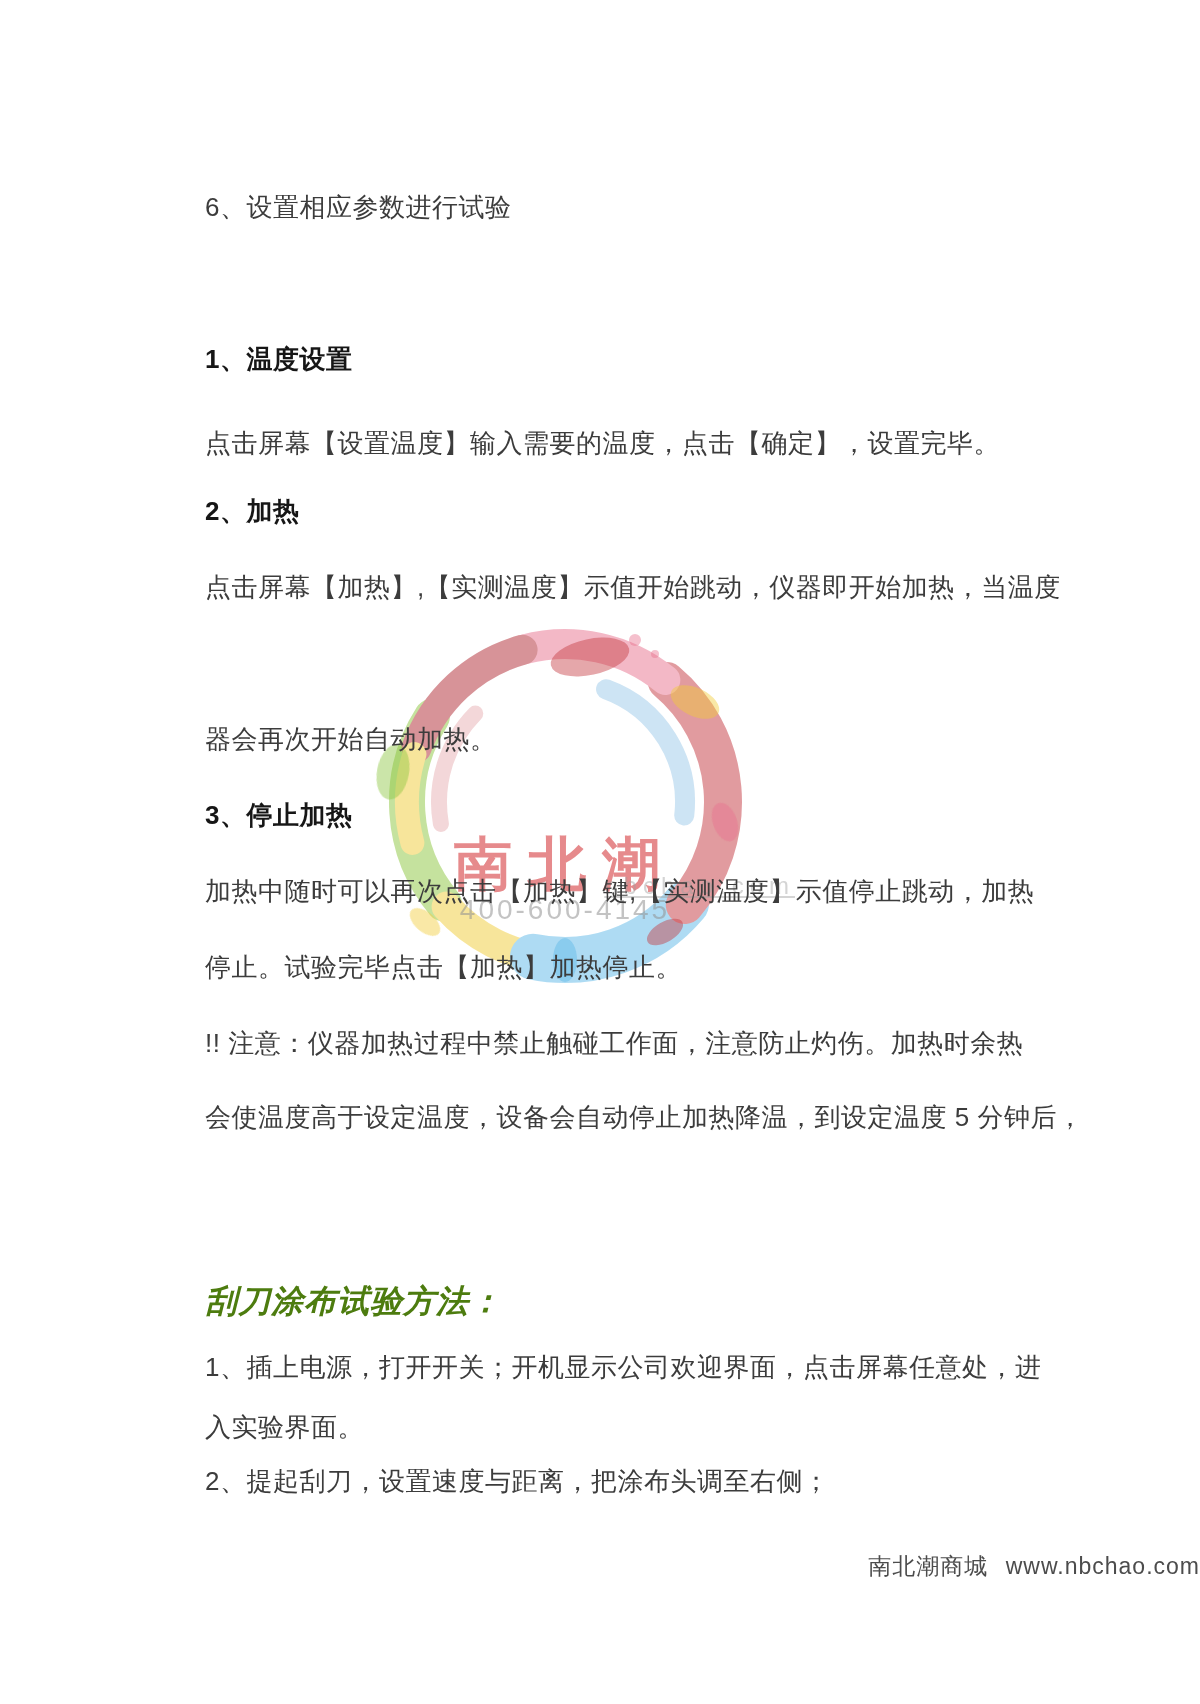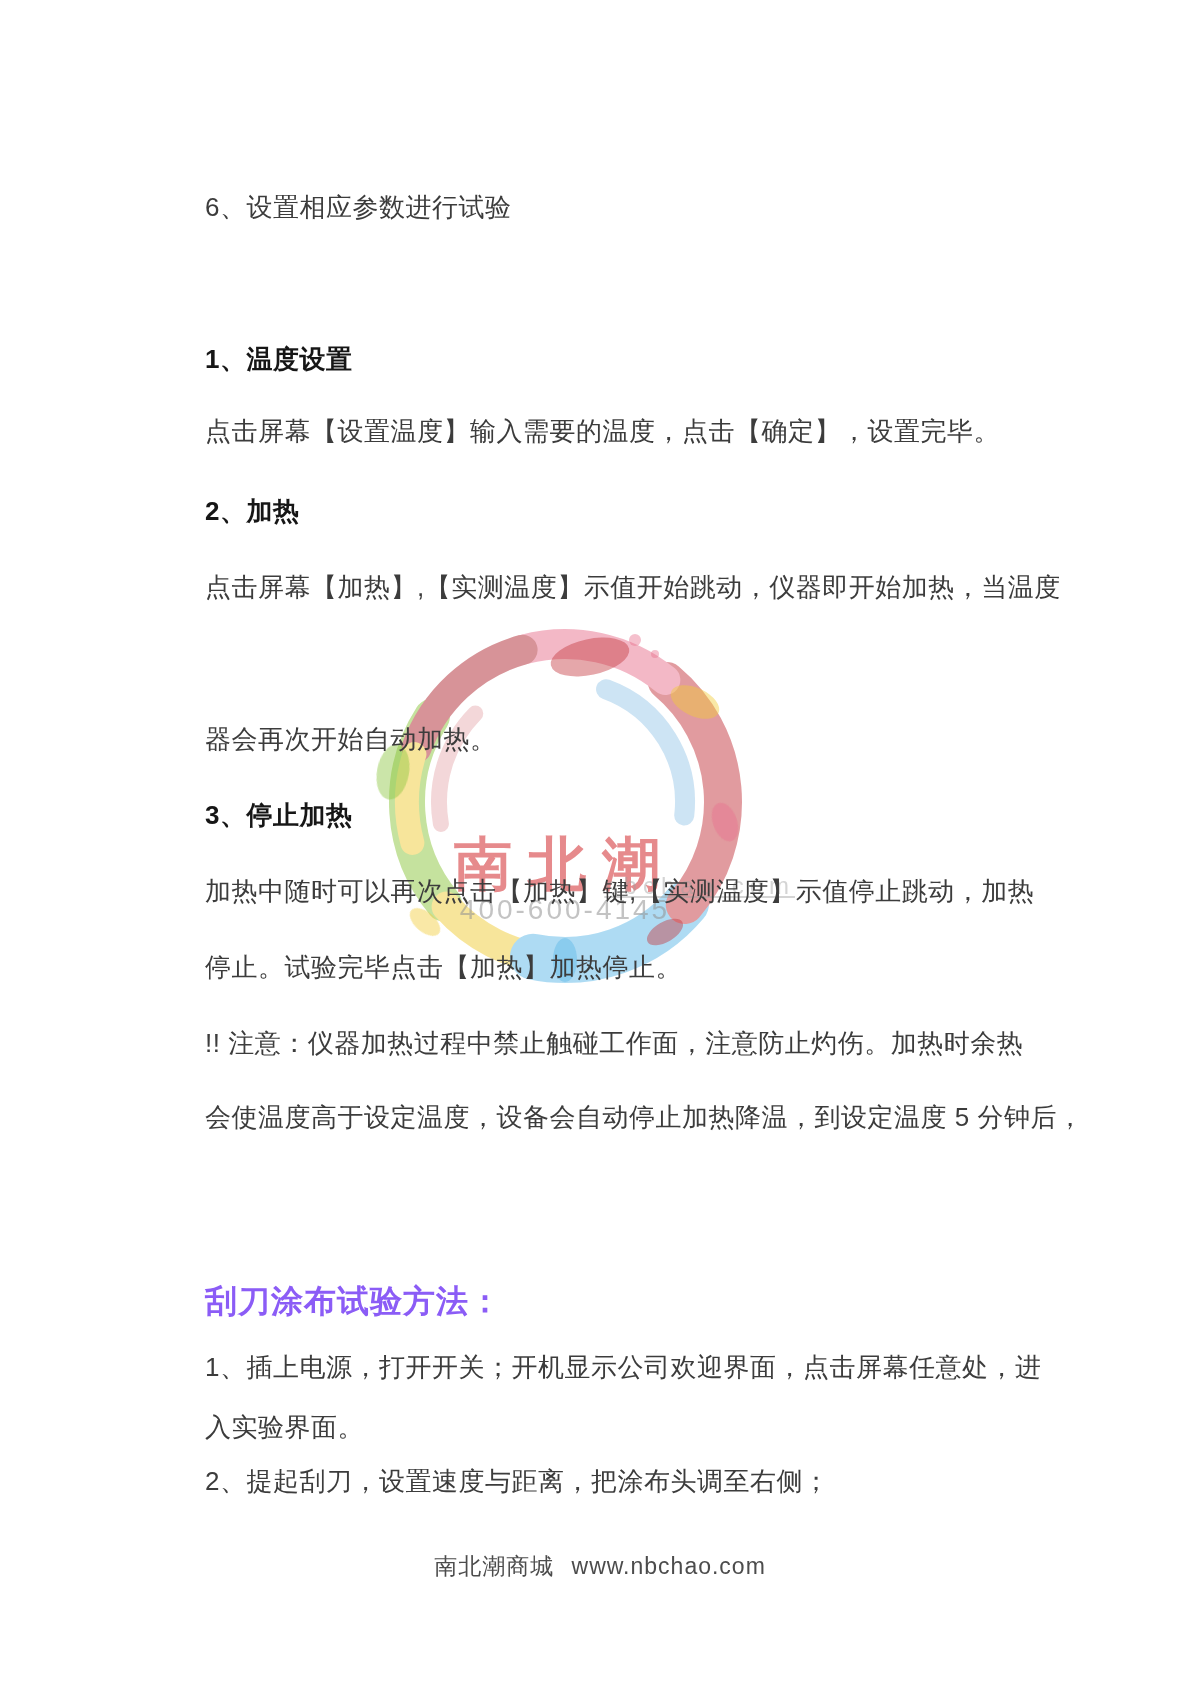--- a/index.html
+++ b/index.html
@@ -7,24 +7,24 @@
     position:relative; width:1200px; height:1704px; background:#ffffff;
     overflow:hidden;
     font-family:"Liberation Sans","DejaVu Sans",sans-serif;
   }
   .line {
     position:absolute; left:205px; z-index:2;
     font-size:26px; color:#3c3c3c; letter-spacing:0.5px;
     white-space:pre; line-height:1.2;
   }
   .h { font-weight:bold; color:#161616; }
-  .h-lg { font-weight:bold; color:#8b5cf6; font-size:32px; letter-spacing:1px; }
+  .h-lg { font-weight:bold; color:#4d7c0f; font-size:32px; letter-spacing:1px;font-style:italic; }
   .footer {
     position:absolute; top:1551px; left:0; width:100%; z-index:2;
-    text-align:center; font-size:23px; color:#4c4c4c;
+    text-align:right; font-size:23px; color:#4c4c4c;
     letter-spacing:1px; word-spacing:10px; white-space:pre;
   }
   
   .watermark { position:absolute; left:335px; top:622px; width:460px; height:380px; z-index:1; }
   .watermark svg { position:absolute; left:0; top:0; }
   .wm-brand {
     position:absolute; top:204px; left:0; width:460px; text-align:center;
     font-family:"Liberation Serif","DejaVu Serif",serif;
     font-size:58px; font-weight:bold; color:rgba(214,60,64,0.60);
     letter-spacing:16px; white-space:pre;
@@ -71,21 +71,21 @@
         <ellipse cx="330" cy="310" rx="20" ry="10" fill="#c43a42" transform="rotate(-30 330 310)"></ellipse>
       </g>
     </svg>
     <div class="wm-brand">南北潮</div>
     <div class="wm-domain">nbchao.com</div>
     <div class="wm-phone">400-600-4145</div>
   </div>
 
   <div class="line" style="top:192px">6、设置相应参数进行试验</div>
   <div class="line h" style="top:344px">1、温度设置</div>
-  <div class="line" style="top:416px">点击屏幕【设置温度】输入需要的温度，点击【确定】，设置完毕。</div>
+  <div class="line" style="top:428px">点击屏幕【设置温度】输入需要的温度，点击【确定】，设置完毕。</div>
   <div class="line h" style="top:496px">2、加热</div>
   <div class="line" style="top:572px">点击屏幕【加热】,【实测温度】示值开始跳动，仪器即开始加热，当温度</div>
   <div class="line" style="top:724px">器会再次开始自动加热。</div>
   <div class="line h" style="top:800px">3、停止加热</div>
   <div class="line" style="top:876px">加热中随时可以再次点击【加热】键,【实测温度】示值停止跳动，加热</div>
   <div class="line" style="top:952px">停止。试验完毕点击【加热】加热停止。</div>
   <div class="line" style="top:1028px">!! 注意：仪器加热过程中禁止触碰工作面，注意防止灼伤。加热时余热</div>
   <div class="line" style="top:1102px">会使温度高于设定温度，设备会自动停止加热降温，到设定温度 5 分钟后，</div>
   <div class="line h-lg" style="top:1282px">刮刀涂布试验方法：</div>
   <div class="line" style="top:1352px">1、插上电源，打开开关；开机显示公司欢迎界面，点击屏幕任意处，进</div>

